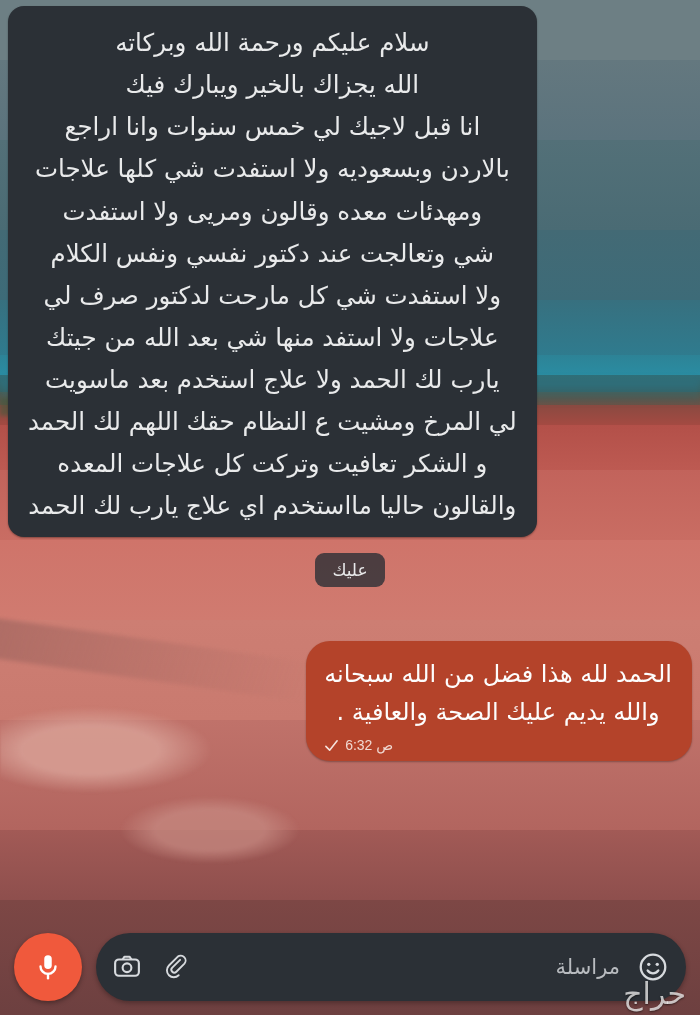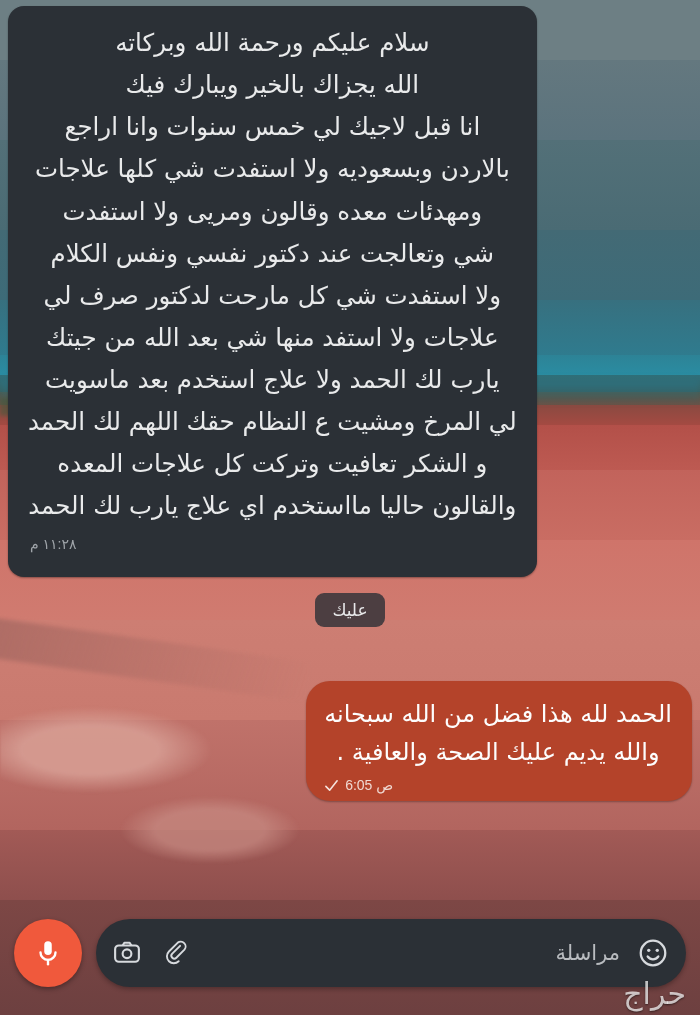--- a/index.html
+++ b/index.html
@@ -77,21 +77,21 @@
     overflow: hidden;
   }
 
   
   .bubble-in {
     align-self: flex-end;
     max-width: 560px;
     background: #2b3036;
     color: #e9eaeb;
     border-radius: 16px;
-    padding: 16px 20px 25px 20px;
+    padding: 16px 20px 9px 20px;
     margin-top: 0;
     box-shadow: 0 1px 2px rgba(0,0,0,0.35);
   }
   .bubble-in .text {
     font-size: 24.5px;
     line-height: 1.72;
     text-align: center;
     white-space: pre-line;
     font-family: "DejaVu Sans", "Liberation Sans", sans-serif;
     letter-spacing: 0px;
@@ -142,21 +142,21 @@
     display: flex; align-items: center; gap: 6px;
     direction: ltr;
     font-size: 14px;
     color: #f0d9d2;
   }
   .meta-out .tick { width: 15px; height: 15px; flex: none; }
 
   
   .composer {
     height: 96px;
-    display: flex; 
+    display: flex; align-items: center;
     padding: 0 14px 0 14px;
     gap: 14px;
     direction: ltr;
   }
   .mic-btn {
     width: 68px; height: 68px; border-radius: 50%;
     background: #f0593c;
     display: flex; align-items: center; justify-content: center;
     flex: none;
     box-shadow: 0 2px 5px rgba(0,0,0,0.35);
@@ -216,35 +216,34 @@
 انا قبل لاجيك لي خمس سنوات وانا اراجع
 بالاردن وبسعوديه ولا استفدت شي كلها علاجات
 ومهدئات معده وقالون ومريى ولا استفدت
 شي وتعالجت عند دكتور نفسي ونفس الكلام
 ولا استفدت شي كل مارحت لدكتور صرف لي
 علاجات ولا استفد منها شي بعد الله من جيتك
 يارب لك الحمد ولا علاج استخدم بعد ماسويت
 لي المرخ ومشيت ع النظام حقك اللهم لك الحمد
 و الشكر تعافيت وتركت كل علاجات المعده
 والقالون حاليا مااستخدم اي علاج يارب لك الحمد</div>
-      <div class="meta-in">١١:٢٨ م</div>
     </div>
 
     <div class="daychip-row">
       <span class="daychip">عليك</span>
     </div>
 
     <div class="bubble-out">
       <div class="text">الحمد لله هذا فضل من الله سبحانه
 والله يديم عليك الصحة والعافية .</div>
       <div class="meta-out">
         <svg class="tick" viewBox="0 0 16 16">
           <path d="M2 9 L6 13 L14 3" fill="none" stroke="#f6e3dd" stroke-width="1.7" stroke-linecap="round" stroke-linejoin="round"></path>
         </svg>
-        <span>6:05 ص</span>
+        <span>6:32 ص</span>
       </div>
     </div>
 
   </div>
 
   <div class="composer">
 
     <div class="mic-btn">
       <svg width="30" height="30" viewBox="0 0 24 24">
         <rect x="9" y="2.5" width="6" height="11" rx="3" fill="#ffffff"></rect>

